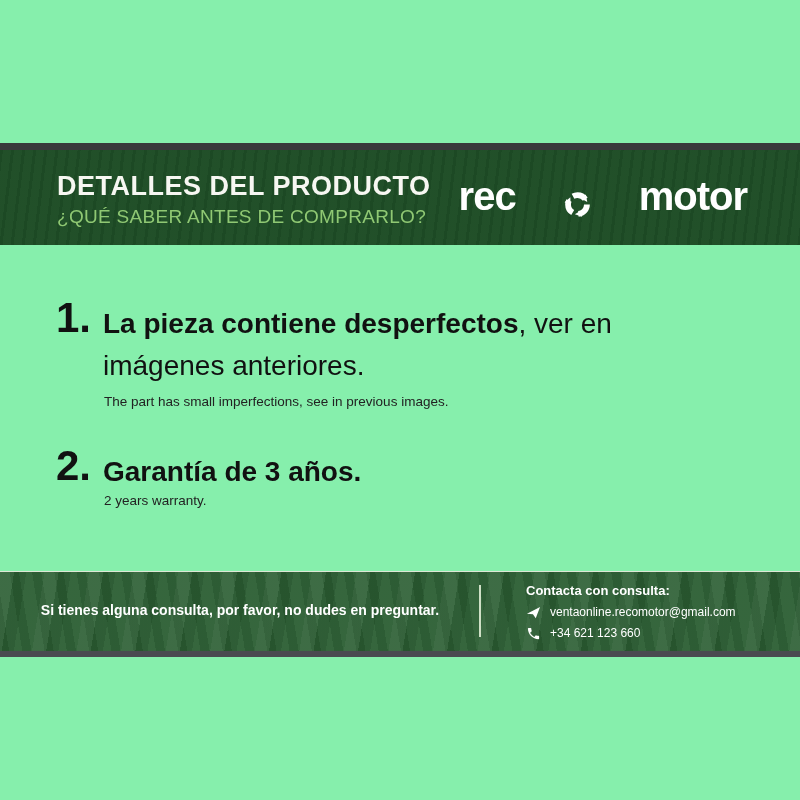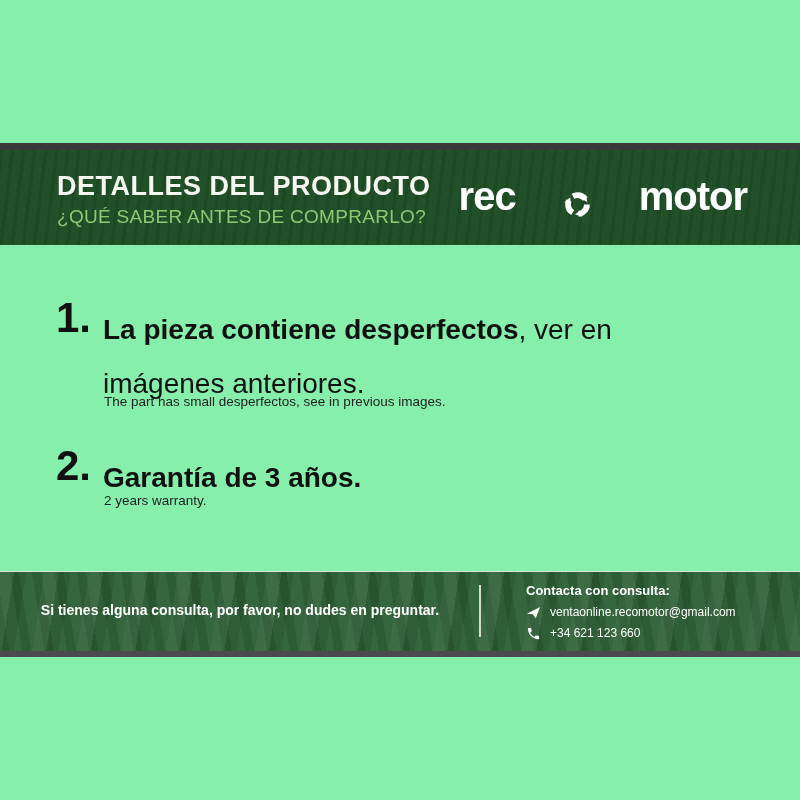--- a/index.html
+++ b/index.html
@@ -37,21 +37,21 @@
 
   
   .item-number {
     position:absolute; left:56px; color:#111111;
     font-size:42px; font-weight:700; line-height:44px;
   }
   .num-1 { top:296px; }
   .num-2 { top:444px; }
   .item-text {
     position:absolute; left:103px; width:560px; color:#111111;
-    font-size:28px; line-height:54px; font-weight:400;
+    font-size:28px; line-height:42px; font-weight:400;
   }
   .text-1 { top:303px; }
   .text-2 { top:451px; font-weight:700; }
   .item-text b { font-weight:700; }
   .item-note {
     position:absolute; left:104px; color:#222222; font-size:13.5px; font-weight:400;
   }
   .note-1 { top:394px; }
   .note-2 { top:493px; }
 
@@ -96,21 +96,21 @@
           <polygon points="28.5,15.5 37.5,15.5 33,25" fill="#ffffff" transform="rotate(204 20 20)"></polygon>
           <polygon points="28.5,15.5 37.5,15.5 33,25" fill="#ffffff" transform="rotate(324 20 20)"></polygon>
         </svg>
       </span>
       <span>motor</span>
     </div>
   </div>
 
   <div class="item-number num-1">1.</div>
   <div class="item-text text-1"><b>La pieza contiene desperfectos</b><span>, ver en imágenes anteriores.</span></div>
-  <div class="item-note note-1">The part has small desperfectos, see in previous images.</div>
+  <div class="item-note note-1">The part has small imperfections, see in previous images.</div>
 
   <div class="item-number num-2">2.</div>
   <div class="item-text text-2"><b>Garantía de 3 años.</b><span></span></div>
   <div class="item-note note-2">2 years warranty.</div>
 
   <div class="footer-band">
     <div class="footer-msg">Si tienes alguna consulta, por favor, no dudes en preguntar.</div>
     <div class="footer-divider"></div>
     <div class="contact">
       <div class="contact-heading">Contacta con consulta:</div>

